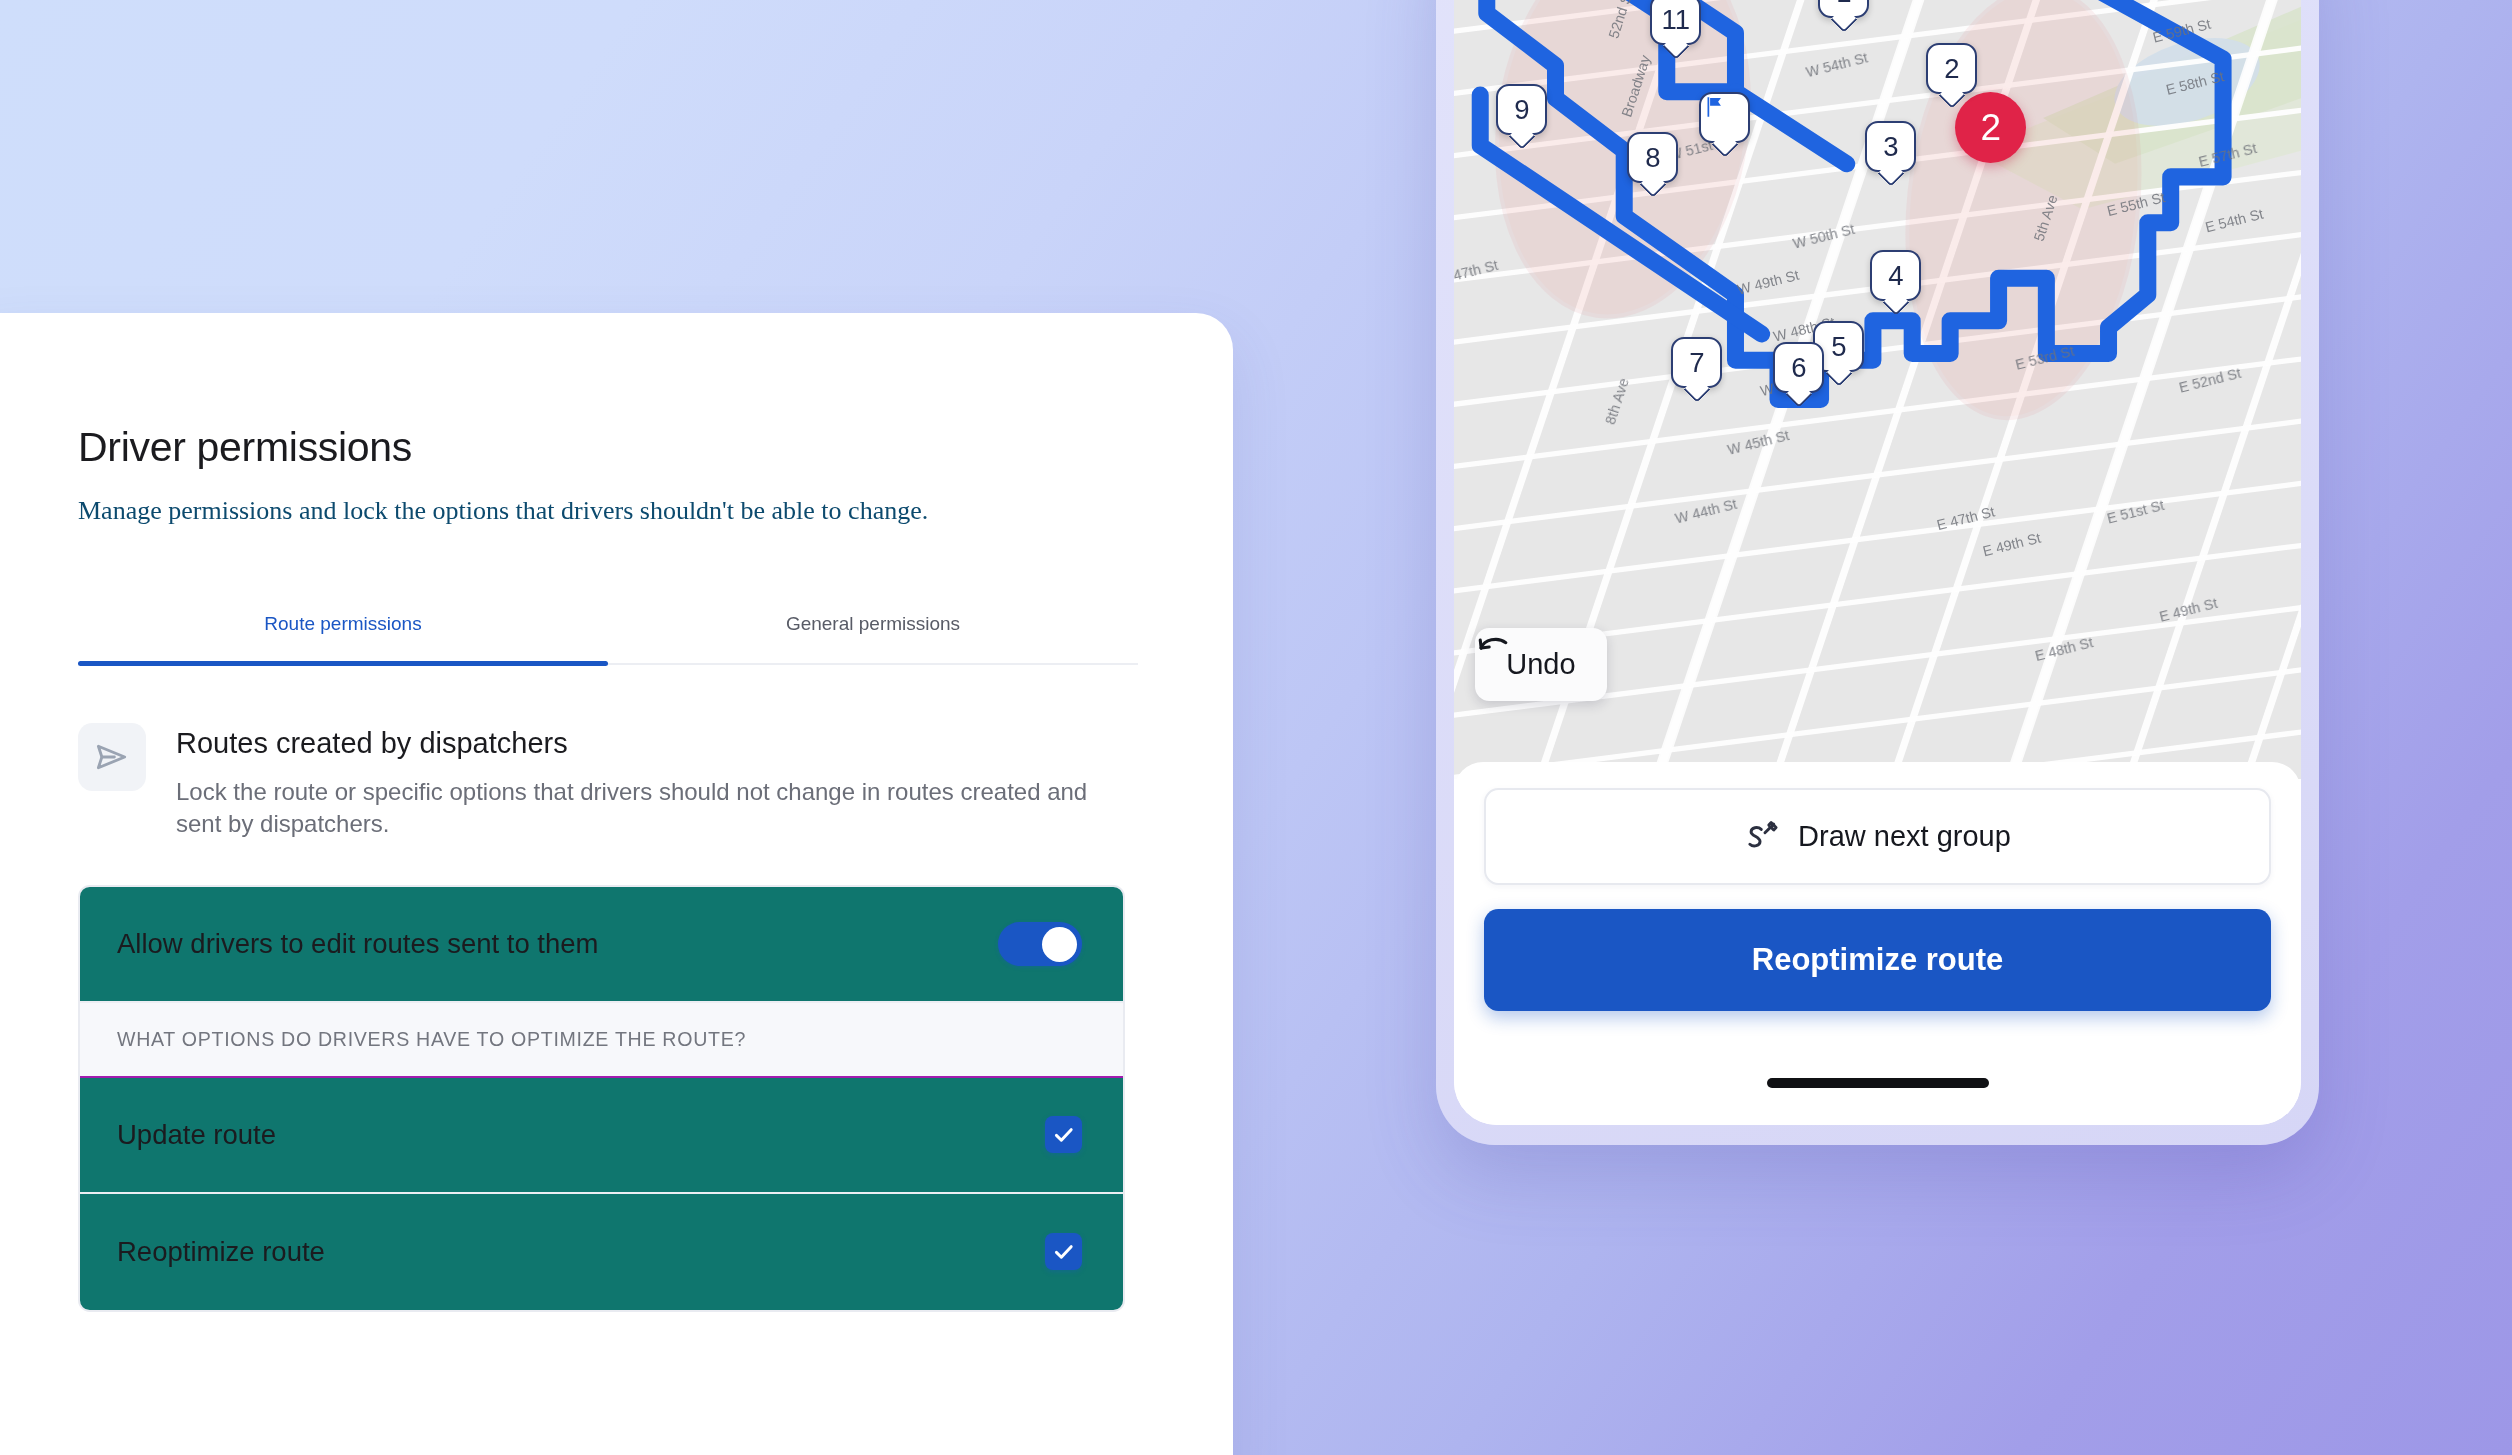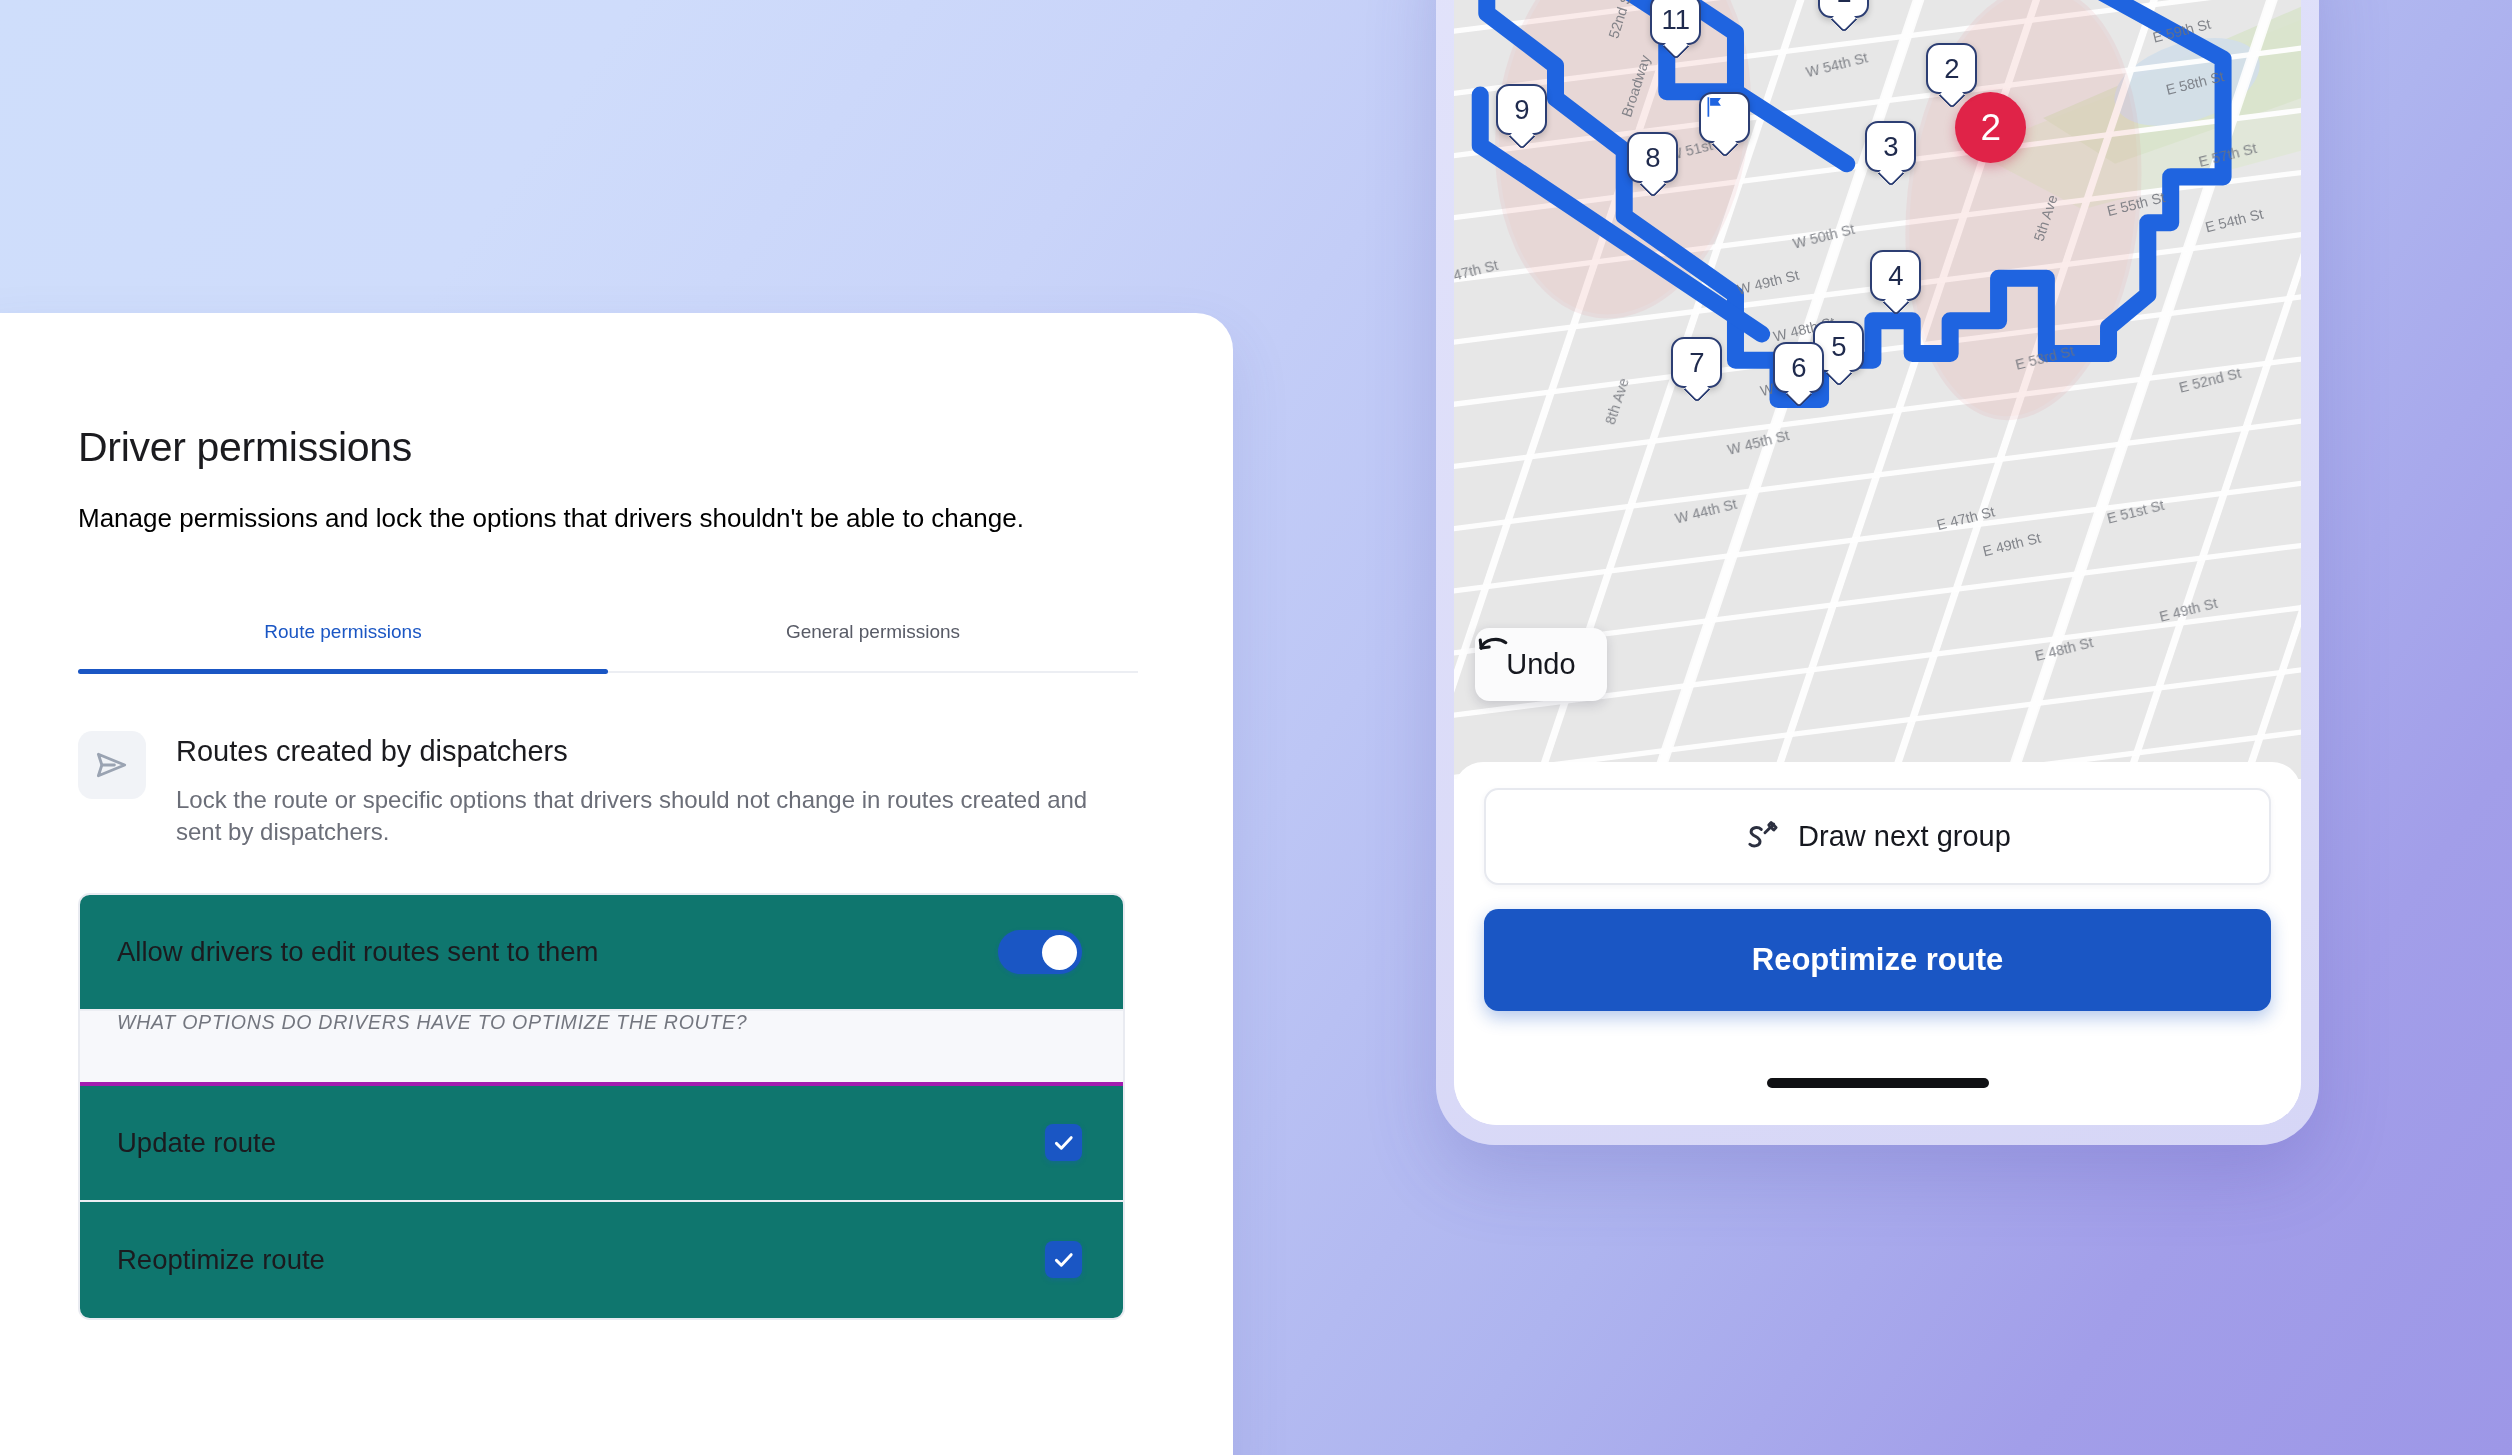--- a/index.html
+++ b/index.html
@@ -23,23 +23,23 @@
     box-shadow: 0 26px 59px rgba(70,80,160,.13);
     padding: 0;
   }
   #card-inner { position: absolute; left: 117px; top: 111px; width: 1063px; }
 
   .page-title {
     font-size: 41px; font-weight: 400; color: #1b1b1f;
     letter-spacing: -0.3px;
   }
   .page-subtitle {
-    margin-top: 30px;
-    font-size: 26px; line-height: 1.35; color: #000000;
-    max-width: 1021px; font-weight: 400;
+    margin-top: 22px;
+    font-size: 26px; line-height: 1.35; color: #0c4a6e;
+    max-width: 1021px; font-weight: 400; font-family: Liberation Serif, serif;
   }
 
   
   .tabs {
     margin-top: 56px;
     display: flex;
     position: relative;
     width: 1060px;
     border-bottom: 2.6px solid #eceef3;
   }
@@ -91,25 +91,24 @@
   .opt-row {
     height: 116px;
     display: flex; align-items: center; justify-content: space-between;
     padding: 0 41px 0 37px;
     border-bottom: 2px solid #eceef3;
   }
   .opt-row:last-child { border-bottom: none; }
   .opt-label { font-size: 27.5px; color: #1b1b1f; }
   .opt-sublabel-row {
     height: 75px;
-    display: flex; align-items: flex-start;
+    display: flex; align-items: center;
     padding: 0 37px;
     background: #f7f8fb;
-    border-bottom: 4px solid #a21caf;
-    font-style: italic;
+    border-bottom: 2px solid #a21caf;
   }
   .opt-sublabel {
     font-size: 19.6px; letter-spacing: 0.7px;
     color: #73767f; font-weight: 400;
   }
 
   
   .toggle {
     width: 84px; height: 44px; border-radius: 22px;
     background: #1a56c4; position: relative; flex: 0 0 auto;

